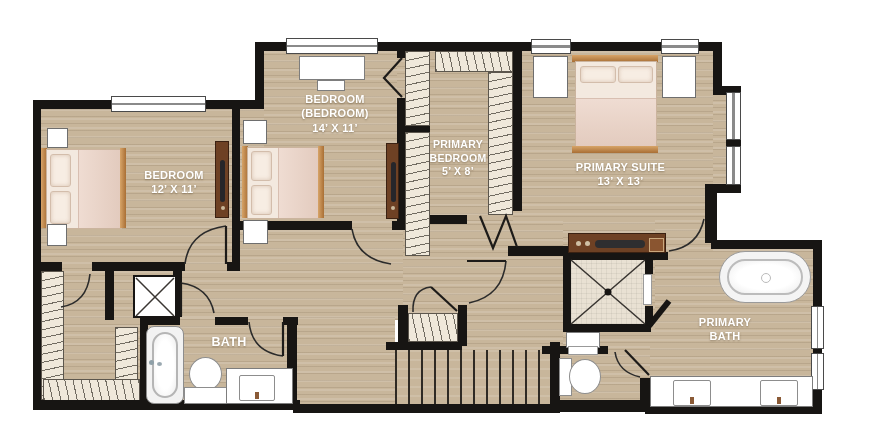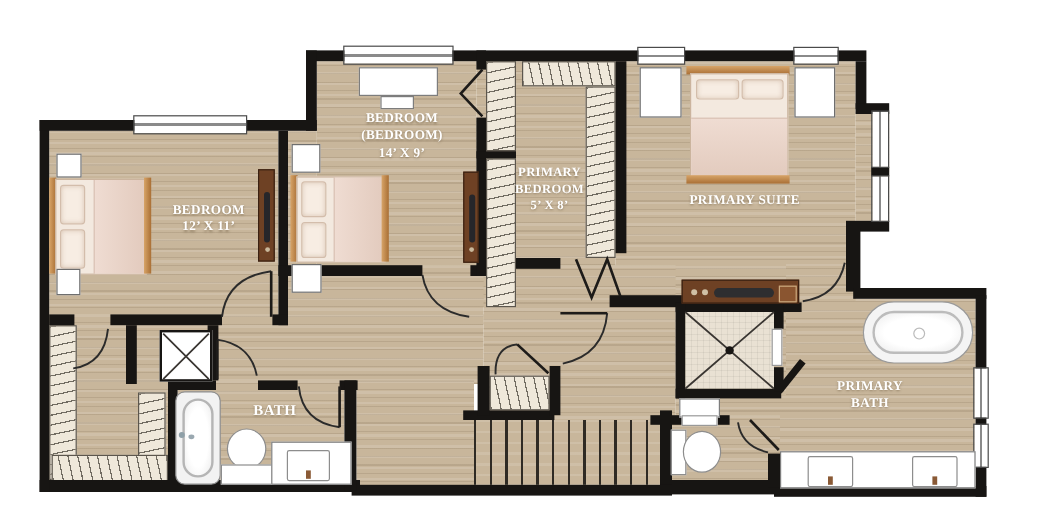--- a/index.html
+++ b/index.html
@@ -44,21 +44,21 @@
       var(--floor,#c8b69b);}
   .tubinner{position:absolute;left:5px;right:5px;top:5px;bottom:5px;border:2px solid #b5b5b5;border-radius:14px;
     background:radial-gradient(ellipse at center,#ffffff 55%,#ececec 100%);}
   .sink{position:absolute;background:#fff;border:1px solid #8d8d8d;border-radius:2px;}
   .faucet{position:absolute;width:4px;height:7px;background:#8a5a36;left:50%;bottom:1px;transform:translateX(-50%);}
   .bowl{position:absolute;background:#fff;border:1.5px solid #8d8d8d;border-radius:50%;}
   .tank{position:absolute;background:#fff;border:1px solid #8d8d8d;}
   
   .lbl{position:absolute;z-index:6;color:var(--label,#fff);font-weight:bold;text-align:center;
     letter-spacing:.3px;text-shadow:0 1px 2px rgba(80,62,35,.45);line-height:1.3;}
-  .lbl span{display:block;font-family:Liberation Serif, serif;}
+  .lbl span{display:block;}
   .f11{font-size:11px;} .f10{font-size:10.5px;} .f12{font-size:12.5px;}
   .overlay{position:absolute;left:0;top:0;z-index:5;pointer-events:none;}
 </style>
 </head>
 <body>
 
 <div class="wood" style="left:41px;top:109px;width:191px;height:162px;"></div>
 <div class="wood" style="left:264px;top:51px;width:133px;height:179px;"></div>
 <div class="wood" style="left:240px;top:109px;width:24px;height:121px;"></div>
 <div class="wood" style="left:397px;top:51px;width:116px;height:205px;"></div>
@@ -268,29 +268,30 @@
   <path d="M649,326 L669,301" stroke="#171513" stroke-width="6"></path>
 </svg>
 
 <div class="lbl f11" style="left:118px;top:168px;width:112px;">
   <span>BEDROOM</span>
   <span>12’ X 11’</span>
 </div>
 <div class="lbl f11" style="left:272px;top:92px;width:126px;">
   <span>BEDROOM</span>
   <span>(BEDROOM)</span>
-  <span>14’ X 9’</span>
+  <span>14’ X 11’</span>
 </div>
 <div class="lbl f10" style="left:412px;top:138px;width:92px;">
   <span>PRIMARY</span>
   <span>BEDROOM</span>
   <span>5’ X 8’</span>
 </div>
 <div class="lbl f11" style="left:543px;top:160px;width:155px;">
   <span>PRIMARY SUITE</span>
+  <span>13’ X 13’</span>
 </div>
 <div class="lbl f12" style="left:196px;top:334px;width:66px;">
   <span>BATH</span>
 </div>
 <div class="lbl f11" style="left:678px;top:315px;width:94px;">
   <span>PRIMARY</span>
   <span>BATH</span>
 </div>
 
 </body></html>

